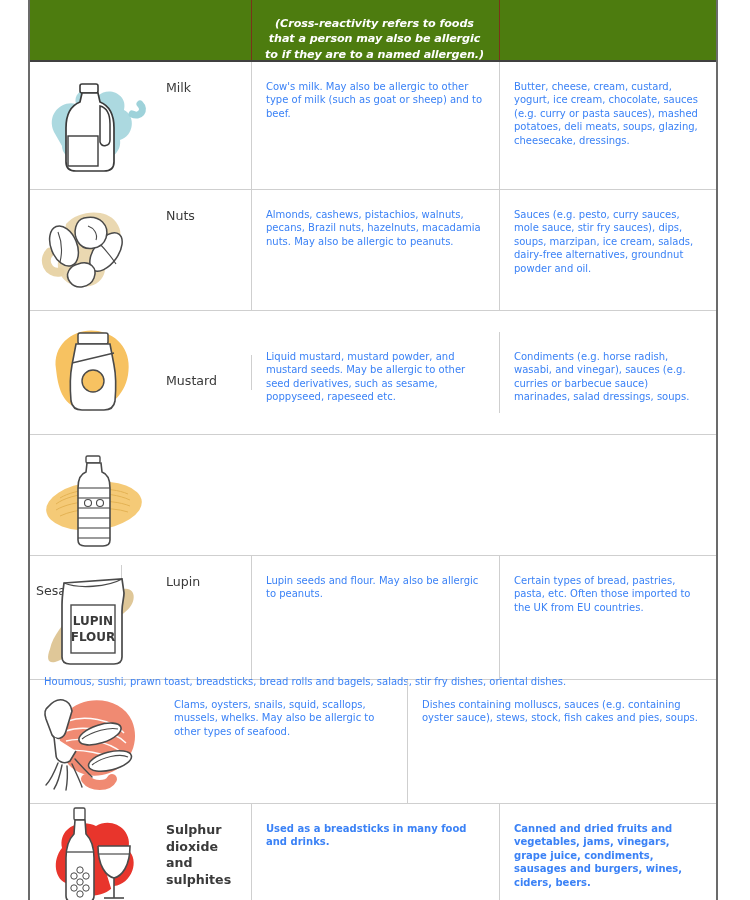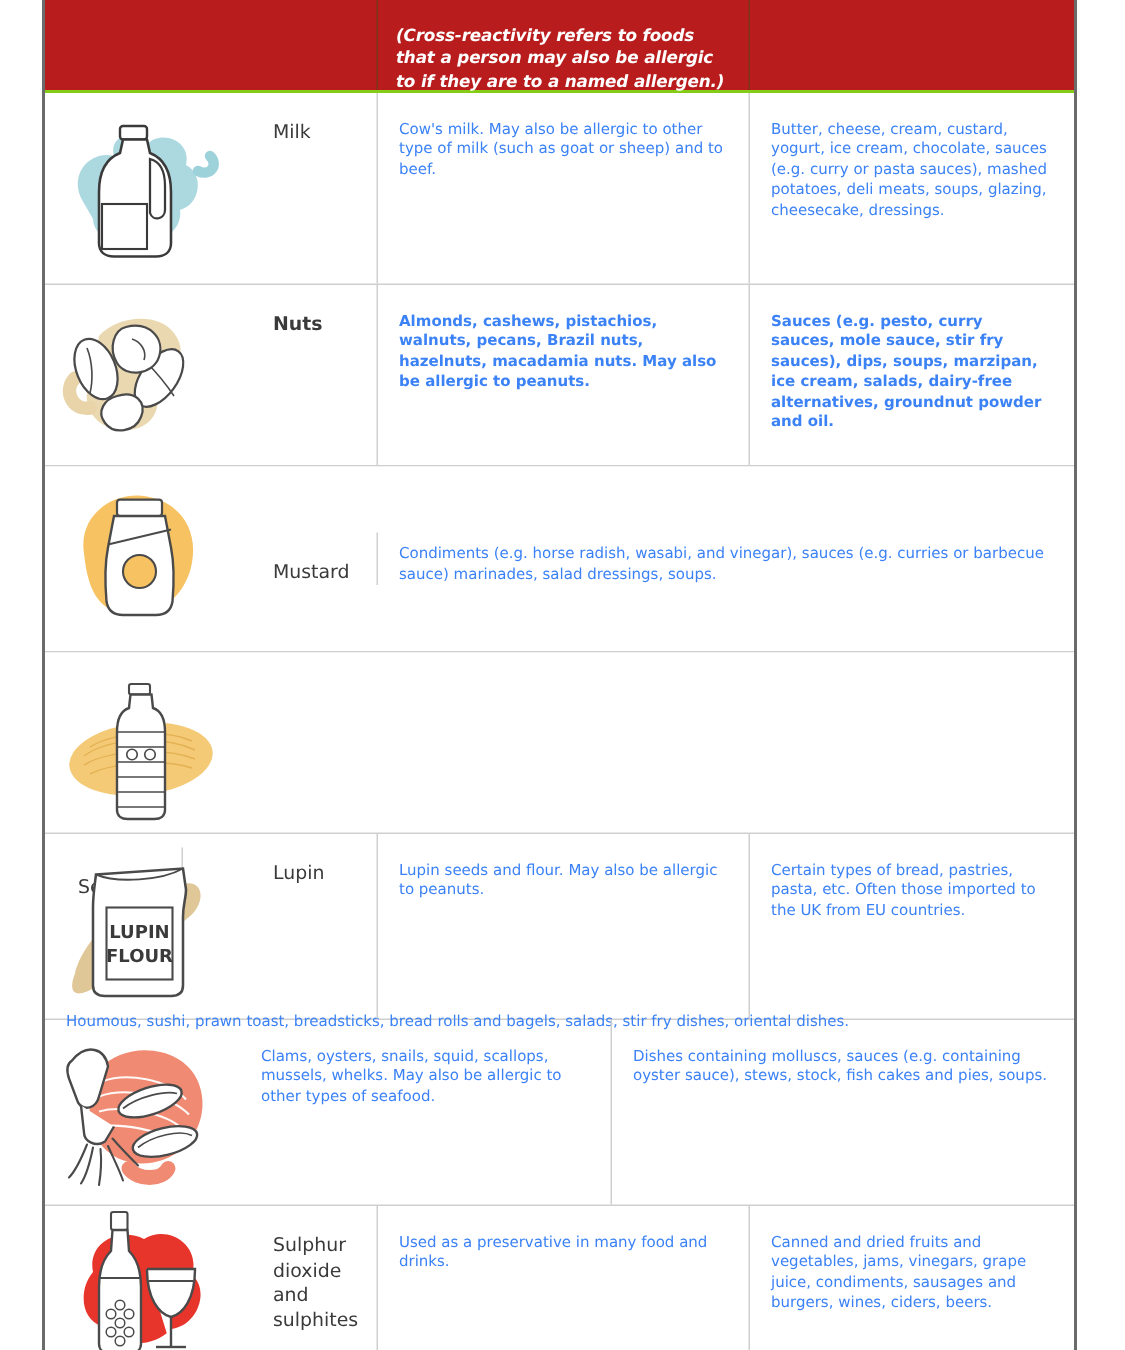--- a/index.html
+++ b/index.html
@@ -27,23 +27,24 @@
     border-left: 2px solid #6b6b6b;
     border-right: 2px solid #6b6b6b;
     box-sizing: border-box;
   }
   .row {
     display: flex;
     width: 100%;
     box-sizing: border-box;
   }
   .header-row {
-    background: #b91c1c;
+    background: #4d7c0f;
     height: 62px;
-    border-bottom: 2px solid #84cc16;
+    border-bottom: 2px solid #404040;
+    text-align: center;
   }
   .header-row .cell {
     border-right: 1px solid #7a3418;
     color: #ffffff;
     box-sizing: border-box;
   }
   .header-row .cell:last-child { border-right: none; }
   .hdr-note {
     font-style: italic;
     font-weight: bold;
@@ -88,36 +89,35 @@
     justify-content: center;
     padding: 6px 0;
     box-sizing: border-box;
   }
   .name-text {
     font-size: 12.6px;
     color: #3a3a3a;
     padding: 18px 6px 0 6px;
     line-height: 1.32;
     font-family: "DejaVu Sans", sans-serif;
-    margin-left: 16px;
   }
   .body-text {
     font-size: 10px;
     color: #3b82f6;
     line-height: 1.34;
     padding: 18px 16px 10px 14px;
     font-family: "DejaVu Sans", sans-serif;
   }
   .r-milk   { height: 128px; }
-  .r-nuts   { height: 121px; font-weight: bold; }
+  .r-nuts   { height: 121px; }
   .r-mustard{ height: 124px; align-items: center; }
   .r-sesame { height: 121px; flex-direction: column; }
   .r-lupin  { height: 124px; }
   .r-molluscs { height: 124px; }
-  .r-sulphur { height: 96px; }
+  .r-sulphur { height: 96px; font-weight: bold; }
 
   svg { display: block; }
 </style>
 </head>
 <body>
 
 <div class="page">
 
   <div class="table">
 
@@ -188,20 +188,23 @@
             <rect x="42" y="14" width="30" height="11" rx="2" fill="#ffffff" stroke="#4a4a4a" stroke-width="1.5"></rect>
             <path d="M40 25 L74 25 L78 46 C80 56 80 70 79 82 C78 88 74 91 68 91 L46 91 C40 91 36 88 35 82 C34 70 34 56 36 46 Z" fill="#ffffff" stroke="#4a4a4a" stroke-width="1.6"></path>
             <path d="M36 44 L78 34" stroke="#4a4a4a" stroke-width="1.3" fill="none"></path>
             <path d="M36 34 L78 46" stroke="#4a4a4a" stroke-width="1.3" fill="none" opacity="0"></path>
             <circle cx="57" cy="62" r="11" fill="#f7c261" stroke="#4a4a4a" stroke-width="1.4"></circle>
           </svg>
         </div>
       </div>
       <div class="cell col-name">
         <div class="name-text">Mustard</div>
+      </div>
+      <div class="cell col-cross">
+        <div class="body-text">Liquid mustard, mustard powder, and mustard seeds. May be allergic to other seed derivatives, such as sesame, poppyseed, rapeseed etc.</div>
       </div>
       <div class="cell col-found">
         <div class="body-text">Condiments (e.g. horse radish, wasabi, and vinegar), sauces (e.g. curries or barbecue sauce) marinades, salad dressings, soups.</div>
       </div>
     </div>
 
     <div class="row data-row r-sesame">
       <div class="cell col-icon">
         <div class="icon-wrap">
           <svg width="118" height="104" viewBox="0 0 118 104">
@@ -316,21 +319,21 @@
             <path d="M62 42 C62 62 70 72 78 74" fill="#ffffff" stroke="#4a4a4a" stroke-width="1.6"></path>
             <path d="M63 50 L93 50" stroke="#4a4a4a" stroke-width="1.2" fill="none"></path>
             <path d="M68 94 L88 94" stroke="#4a4a4a" stroke-width="1.6" fill="none"></path>
           </svg>
         </div>
       </div>
       <div class="cell col-name">
         <div class="name-text">Sulphur dioxide and sulphites</div>
       </div>
       <div class="cell col-cross">
-        <div class="body-text">Used as a preservative in many food and drinks.</div>
+        <div class="body-text">Used as a breadsticks in many food and drinks.</div>
       </div>
       <div class="cell col-found">
         <div class="body-text">Canned and dried fruits and vegetables, jams, vinegars, grape juice, condiments, sausages and burgers, wines, ciders, beers.</div>
       </div>
     </div>
 
   </div>
 </div>
 
 </body></html>

